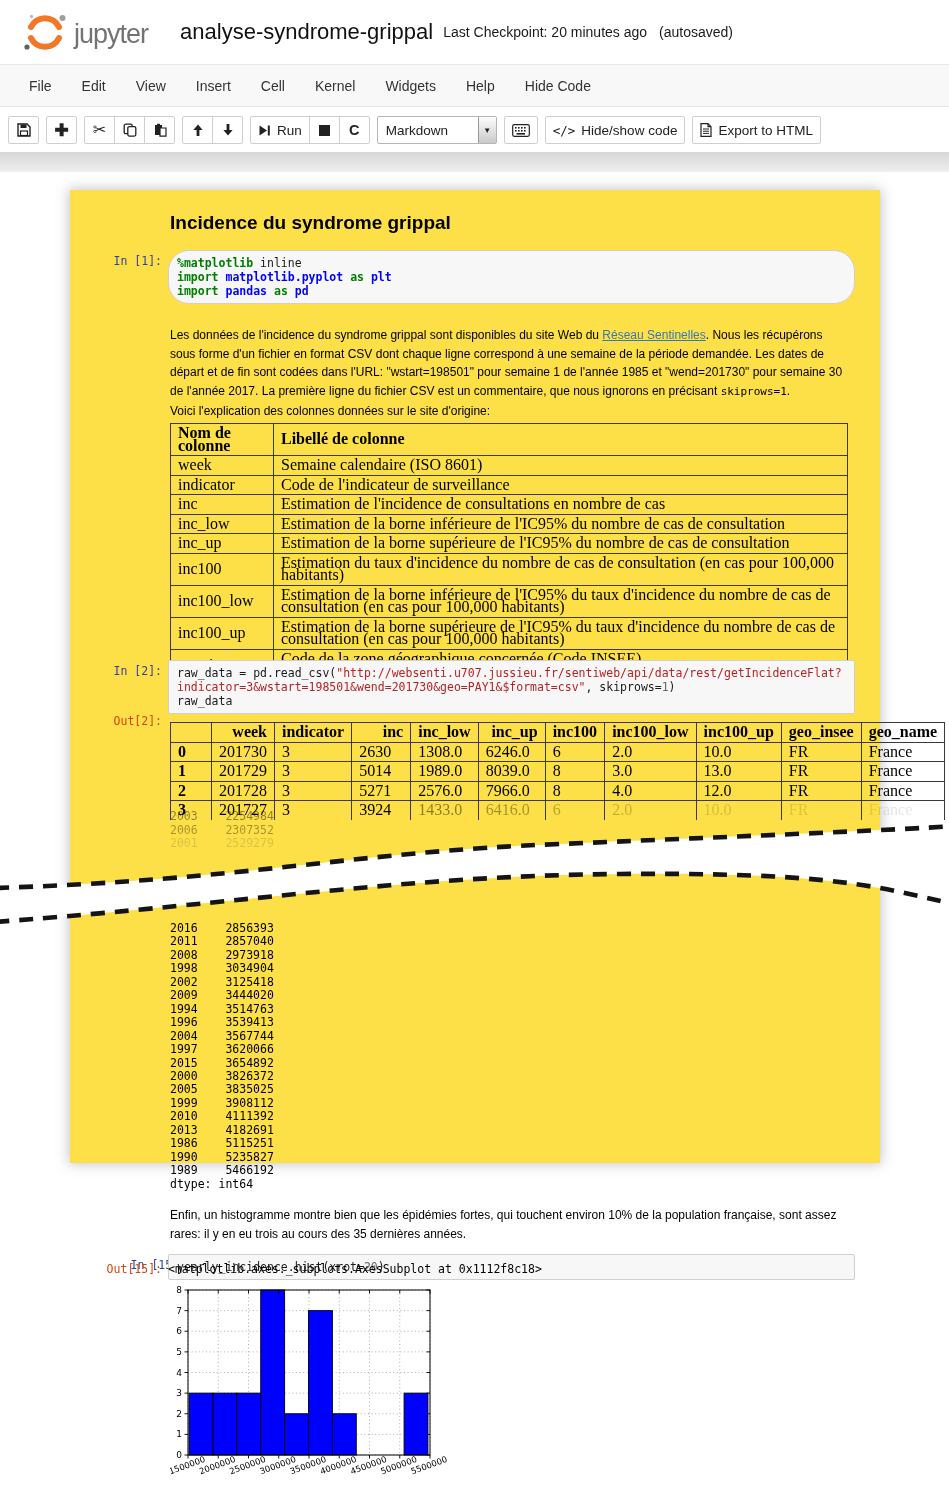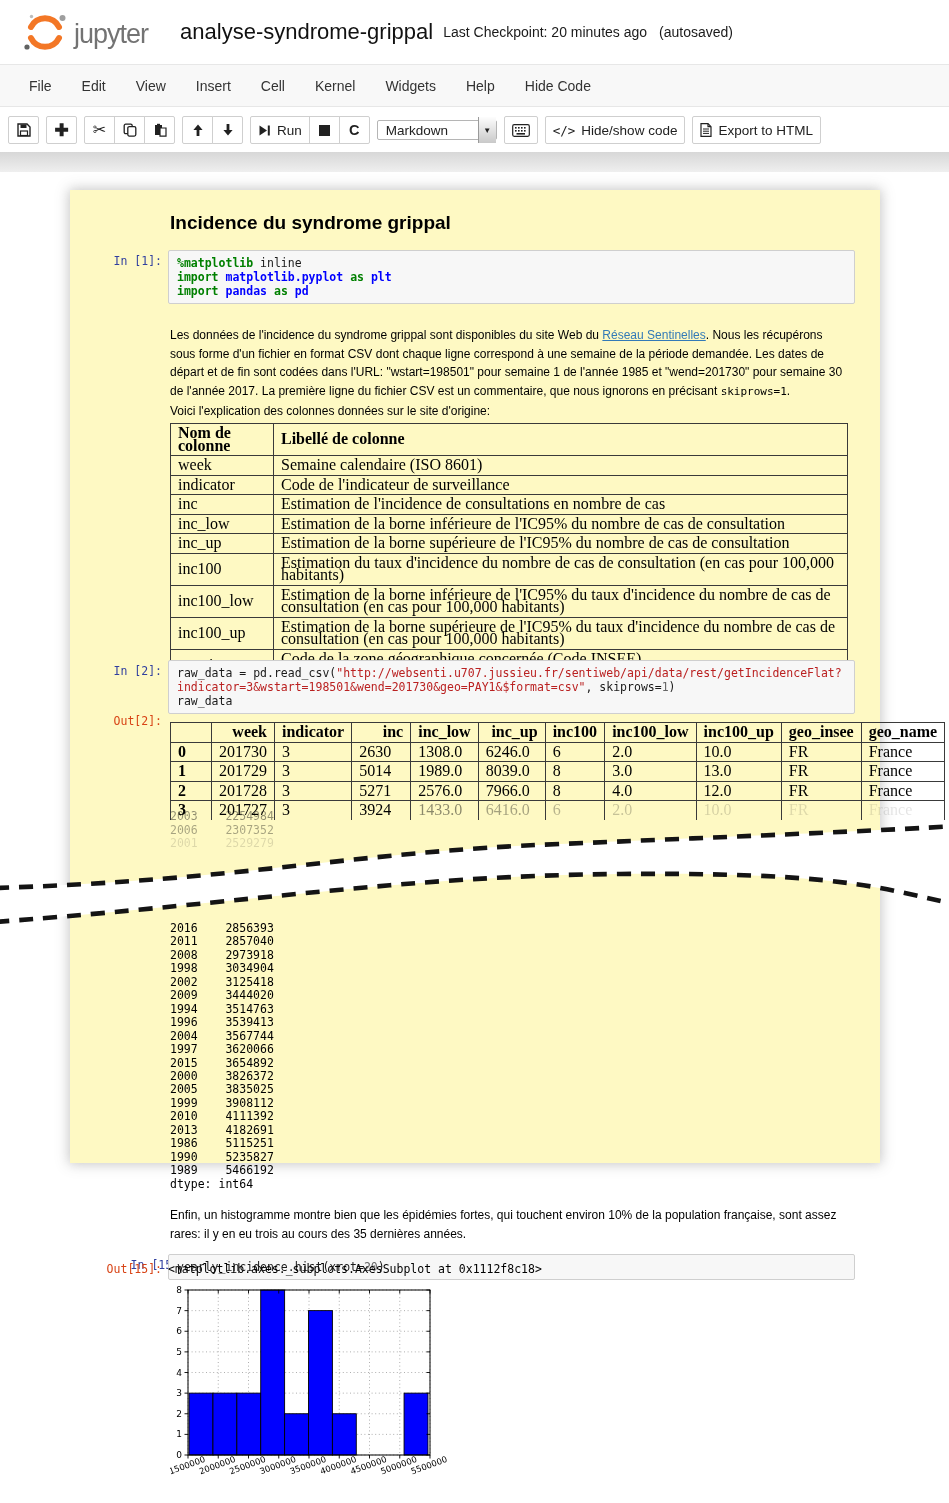--- a/index.html
+++ b/index.html
@@ -24,32 +24,32 @@
   #toolbar{position:absolute;left:0;top:108px;width:949px;height:44px;background:#fff;display:flex;align-items:center;padding-left:8px;box-sizing:border-box;}
   .btn-group{display:flex;margin-right:7px;}
   .tbtn{height:28px;min-width:31px;background:#fff;border:1px solid #cfcfcf;display:flex;align-items:center;justify-content:center;
         font-size:13.5px;color:#212121;padding:0 7px;cursor:pointer;box-sizing:border-box;}
   .tbtn + .tbtn{margin-left:-1px;}
   .btn-group .tbtn:first-child{border-radius:2px 0 0 2px;}
   .btn-group .tbtn:last-child{border-radius:0 2px 2px 0;}
   .btn-group .tbtn:only-child{border-radius:2px;}
   .tbtn svg{display:block;}
   .tbtn .lbl{margin-left:6px;}
-  #celltype-select{height:20px;width:120px;border:1px solid #b5b5b5;border-radius:2px;background:#fff;display:flex;align-items:center;
+  #celltype-select{height:28px;width:120px;border:1px solid #b5b5b5;border-radius:2px;background:#fff;display:flex;align-items:center;
         margin-right:7px;cursor:pointer;position:relative;box-sizing:border-box;}
   #celltype-select .val{font-size:13.5px;color:#222;padding-left:8px;flex:1;}
   #celltype-select .arrow{width:17px;height:26px;border-left:1px solid #9a9a9a;background:linear-gradient(#fdfdfd,#c9c9c9);
         display:flex;align-items:center;justify-content:center;font-size:8px;color:#222;}
   .glyph{font-size:15px;line-height:1;}
 
   
   #divider{position:absolute;left:0;top:152px;width:949px;height:20px;background:linear-gradient(#d7d7d7,#efefef);}
 
   
-  #paper{position:absolute;left:70px;top:190px;width:810px;height:973px;background:#fef9c3;
+  #paper{position:absolute;left:70px;top:190px;width:810px;height:973px;background:#fde047;
          box-shadow:0 0 12px 1px rgba(87,87,87,.35);}
   .abs{position:absolute;}
   .prompt{position:absolute;left:0;width:92px;text-align:right;font-family:"DejaVu Sans Mono",monospace;
           font-size:11.5px;line-height:14px;}
   .in-prompt{color:#303F9F;}
   .out-prompt{color:#D84315;}
   .codebox{position:absolute;left:98px;right:25px;background:#f7f7f7;border:1px solid #cfcfcf;border-radius:2px;
            padding:5px 8px;font-family:"DejaVu Sans Mono",monospace;font-size:11.5px;line-height:14px;color:#1a1a1a;cursor:text;}
   .code-line{white-space:pre-wrap;word-break:break-all;}
   .tok-kw{color:#008000;font-weight:bold;}
@@ -227,21 +227,21 @@
   </div>
 </div>
 
 <div id="divider"></div>
 
 <div id="paper">
 
   <h1 id="nb-title">Incidence du syndrome grippal</h1>
 
   <div class="prompt in-prompt abs" style="top:64px;">In [1]:</div>
-  <div class="codebox" style="top:60px;">
+  <div class="codebox" style="top:60px;border-radius:21px;">
       <div class="code-line"><span class="tok-kw">%matplotlib</span><span> inline</span></div>
       <div class="code-line"><span class="tok-kw">import</span><span> </span><span class="tok-nn">matplotlib.pyplot</span><span> </span><span class="tok-kw">as</span><span> </span><span class="tok-nn">plt</span></div>
       <div class="code-line"><span class="tok-kw">import</span><span> </span><span class="tok-nn">pandas</span><span> </span><span class="tok-kw">as</span><span> </span><span class="tok-nn">pd</span></div>
     </div>
 
   <div class="md" style="top:136px;"><span>Les données de l'incidence du syndrome grippal sont disponibles du site Web du </span><a class="seg-link" href="#">Réseau Sentinelles</a><span>. Nous les récupérons sous forme d'un fichier en format CSV dont chaque ligne correspond à une semaine de la période demandée. Les dates de départ et de fin sont codées dans l'URL: "wstart=198501" pour semaine 1 de l'année 1985 et "wend=201730" pour semaine 30 de l'année 2017. La première ligne du fichier CSV est un commentaire, que nous ignorons en précisant </span><span class="seg-code">skiprows=1</span><span>.</span></div>
   <div class="md" style="top:212px;">Voici l'explication des colonnes données sur le site d'origine:</div>
 
   <table class="nbtable" id="columns-table">
     <thead>

